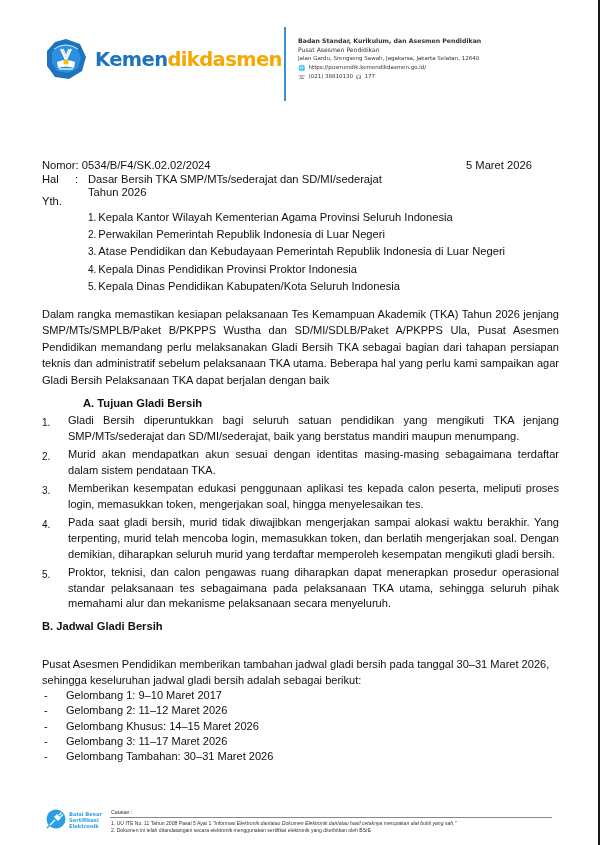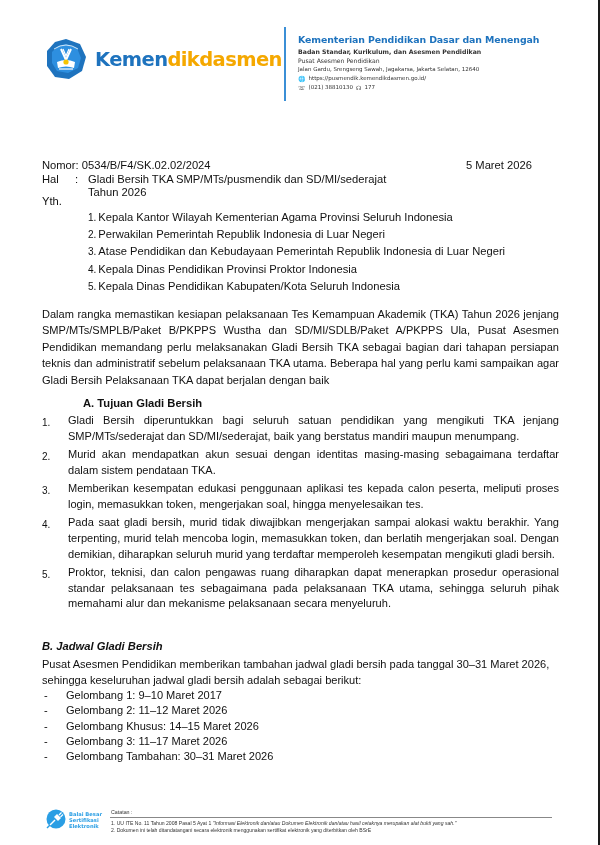--- a/index.html
+++ b/index.html
@@ -33,21 +33,21 @@
   .meta-hal { left: 88px; top: 173px; width: 330px; }
   .yth-label { left: 42px; top: 195px; }
   .yth-list { position: absolute; left: 72px; top: 195px; margin: 16px; padding: 0; list-style: none; }
   .yth-list li { font-size: 11.2px; height: 17.2px; line-height: 13.4px; white-space: nowrap; }
   .yth-list .num { font-size: 10px; margin-right: 2px; }
 
   .intro { left: 42px; top: 306px; width: 517px; text-align: justify; text-align-last: left; font-size: 11.05px; line-height: 16.4px; }
 
   .sec-head { position: absolute; left: 42px; font-size: 11.2px; font-weight: bold; }
   .sec-a { top: 397px; margin-left: 41px; }
-  .sec-b { top: 640px; font-style: italic; }
+  .sec-b { top: 620px; }
 
   .obj-list { position: absolute; left: 42px; top: 413px; width: 517px; margin: 0; padding: 0; list-style: none; }
   .obj-list li { display: flex; font-size: 11.05px; line-height: 15.8px; margin-bottom: 2.4px; }
   .obj-list .n { width: 26px; flex: none; font-size: 10px; padding-top: 2px; }
   .obj-list .t { flex: 1; text-align: justify; text-align-last: left; }
 
   .sched-intro { left: 42px; top: 656px; width: 517px; font-size: 11.05px; line-height: 16px; }
   .sched-list { position: absolute; left: 44px; top: 688px; margin: 0; padding: 0; list-style: none; }
   .sched-list li { display: flex; font-size: 11.05px; line-height: 15.3px; }
   .sched-list .d { width: 22px; flex: none; }
@@ -78,21 +78,20 @@
     <circle cx="21" cy="24" r="2.6" fill="#f5c400"></circle>
     <path d="M14 31 L28 31" stroke="#ffffff" stroke-width="1.2"></path>
     <path d="M9 11 Q21 3 33 11" fill="none" stroke="#ffffff" stroke-width="0.8"></path>
   </svg>
   <span class="wordmark">
     <span class="wm-a">Kemen</span><span class="wm-b">dikdasmen</span>
   </span>
 </div>
 <div class="lh-divider"></div>
 <div class="lh-info">
-  <div class="lh-title">Kementerian Pendidikan Dasar dan Menengah</div>
   <div class="lh-line bold">Badan Standar, Kurikulum, dan Asesmen Pendidikan</div>
   <div class="lh-line">Pusat Asesmen Pendidikan</div>
   <div class="lh-line sm">Jalan Gardu, Srengseng Sawah, Jagakarsa, Jakarta Selatan, 12640</div>
   <div class="lh-line sm lh-row">
     <span class="ic">🌐</span>
     <span>https://pusmendik.kemendikdasmen.go.id/</span>
   </div>
   <div class="lh-line sm lh-row">
     <span class="ic">☏</span>
     <span>(021) 38810130</span>
@@ -102,21 +101,21 @@
 </div>
 
 <div class="txt meta-no">
   <span>Nomor:</span>
   <span>0534/B/F4/SK.02.02/2024</span>
 </div>
 <div class="txt meta-date">5 Maret 2026</div>
 <div class="txt meta-hal-label">Hal</div>
 <div class="txt meta-colon">:</div>
 <div class="txt meta-hal">
-  <div>Gladi Bersih TKA SMP/MTs/pusmendik dan SD/MI/sederajat</div>
+  <div>Dasar Bersih TKA SMP/MTs/sederajat dan SD/MI/sederajat</div>
   <div>Tahun 2026</div>
 </div>
 
 <div class="txt yth-label">Yth.</div>
 <ul class="yth-list">
   <li><span class="num">1.</span><span>Kepala Kantor Wilayah Kementerian Agama Provinsi Seluruh Indonesia</span></li>
   <li><span class="num">2.</span><span>Perwakilan Pemerintah Republik Indonesia di Luar Negeri</span></li>
   <li><span class="num">3.</span><span>Atase Pendidikan dan Kebudayaan Pemerintah Republik Indonesia di Luar Negeri</span></li>
   <li><span class="num">4.</span><span>Kepala Dinas Pendidikan Provinsi Proktor Indonesia</span></li>
   <li><span class="num">5.</span><span>Kepala Dinas Pendidikan Kabupaten/Kota Seluruh Indonesia</span></li>

